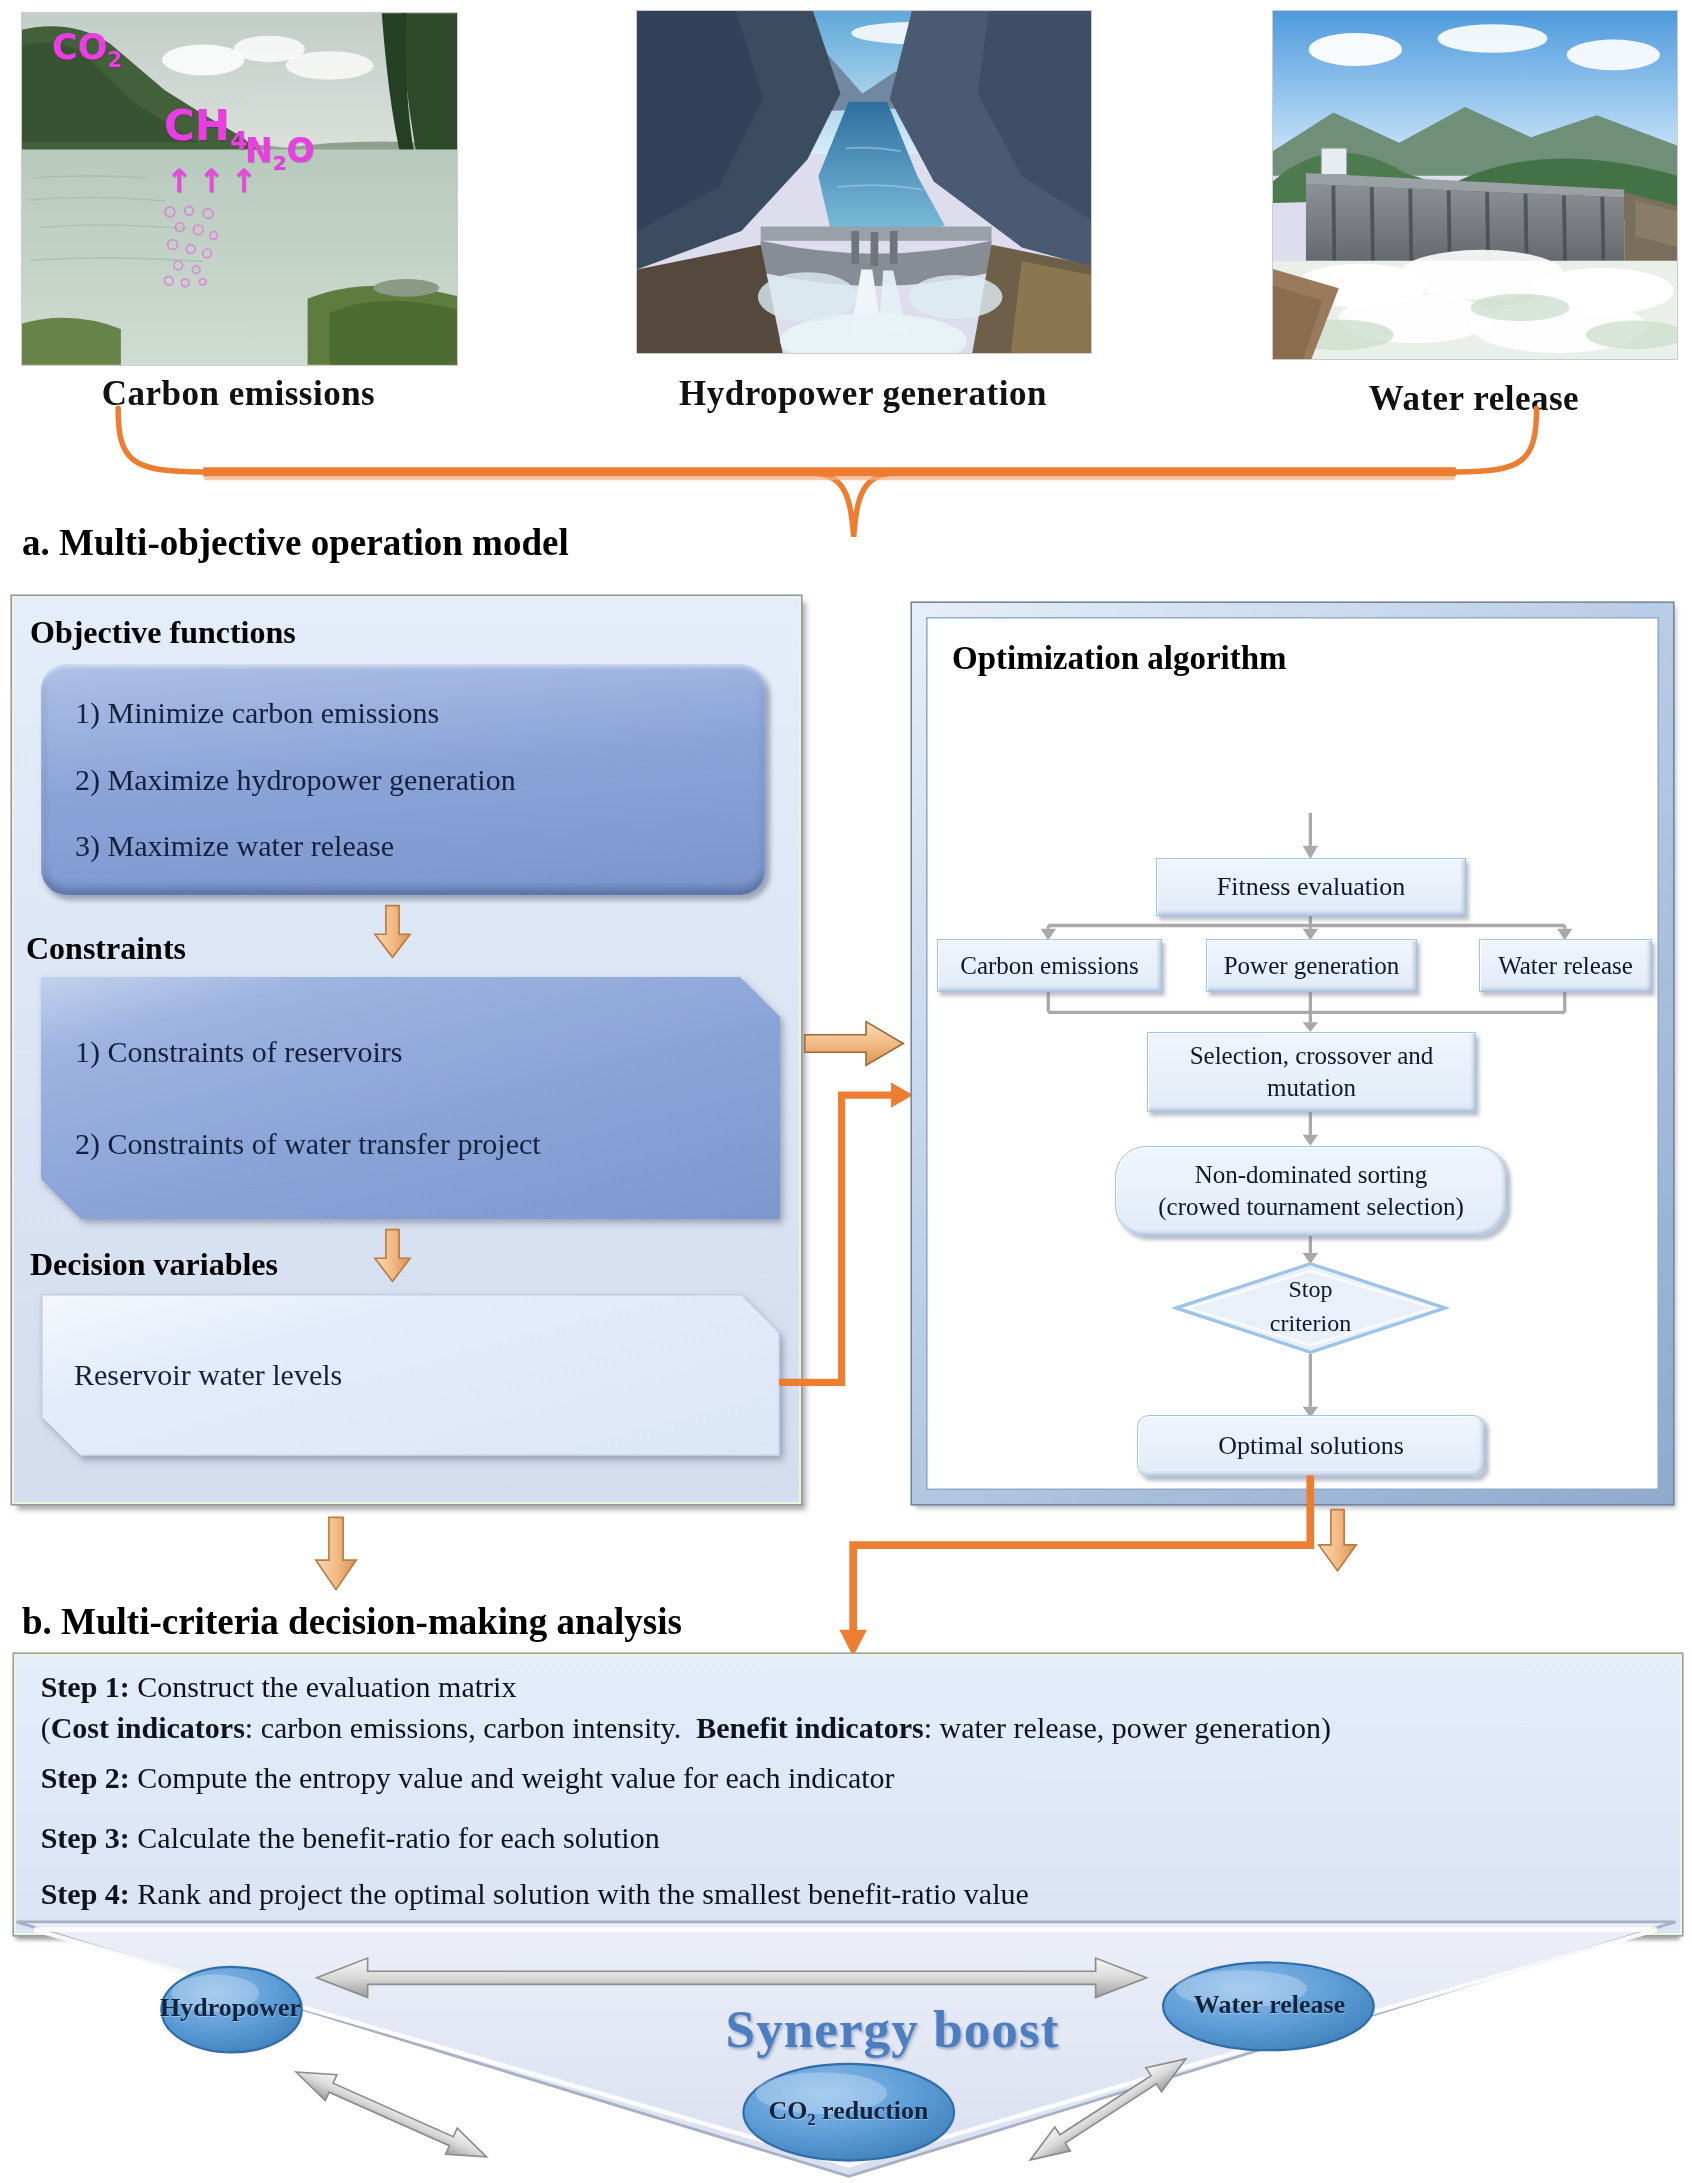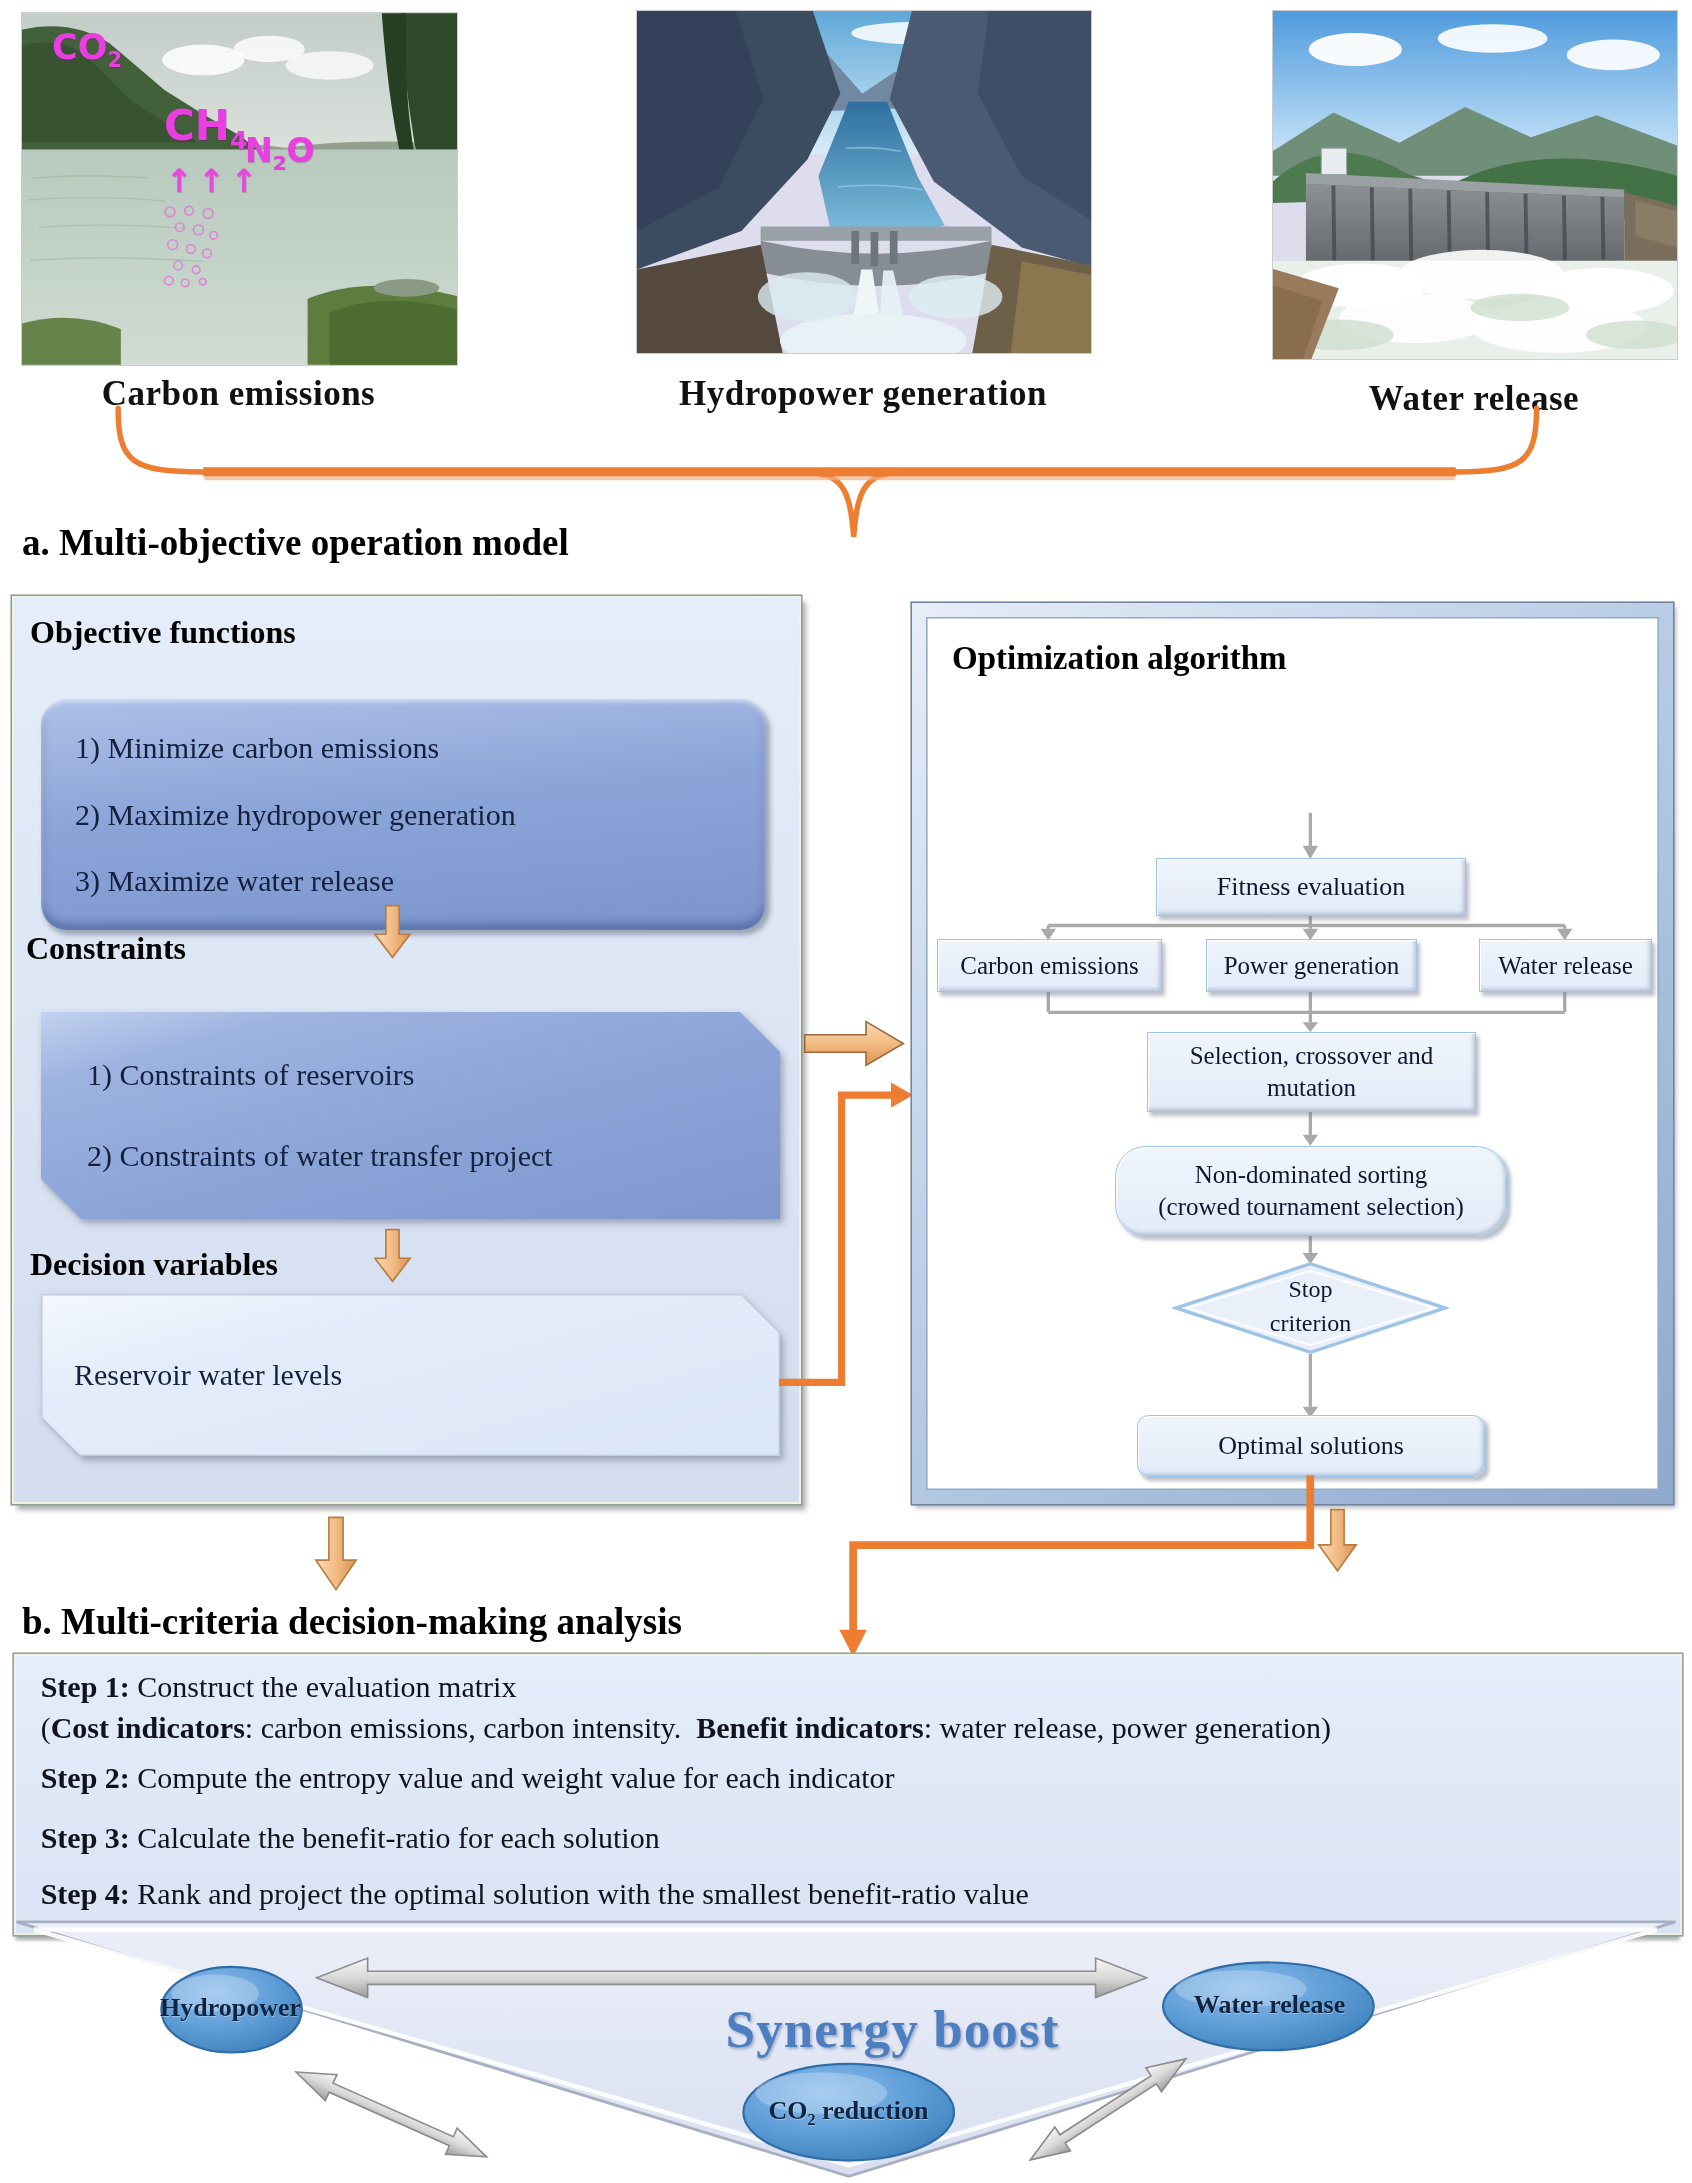--- a/index.html
+++ b/index.html
@@ -17,21 +17,21 @@
   .panel-left{background:linear-gradient(180deg,#e4edf9 0%,#d9e3f3 60%,#d3ddee 100%);
               border:2.2px solid #edf3e3;box-shadow:0 0 0 1.6px #939d93,5px 6px 5px rgba(95,100,112,.5);}
   .bluebox{background:linear-gradient(175deg,#aec0e7 0%,#8ba4d8 45%,#7b95cc 100%);
            border-radius:26px;color:#14213d;
            box-shadow:inset 0 2.7px 4.4px rgba(255,255,255,.55),inset 0 -6.6px 8.8px rgba(30,50,100,.38),3.8px 5px 5.5px rgba(90,100,120,.5);}
   .shadow-wrap{filter:drop-shadow(3.8px 4.4px 3.8px rgba(90,100,120,.5));}
   .snip{clip-path:polygon(0 0,calc(100% - 40px) 0,100% 40px,100% 100%,40px 100%,0 calc(100% - 40px));}
   .snip-blue{background:linear-gradient(165deg,#c2d1ee 0%,#9db3e0 18%,#8ba4d8 55%,#7e97cd 100%);color:#14213d;}
   .snip-light{background:linear-gradient(165deg,#f4f8fd 0%,#e3ecfa 30%,#dbe6f7 100%);color:#14213d;
               box-shadow:inset 0 0 0 1.6px #c3cfdf;}
-  .boxtext{display:flex;flex-direction:column;justify-content:space-evenly;margin-top:35px;}
+  .boxtext{display:flex;flex-direction:column;justify-content:space-evenly;}
   .boxtext .line{font-size:30px;padding-left:34px;color:#14213d;}
   
   .panel-right-outer{background:linear-gradient(135deg,#e6eef8 0%,#b9cde6 45%,#8fa9cc 100%);
                      box-shadow:0 0 0 1.6px #72879f,3.3px 4.4px 4.4px rgba(100,108,122,.45);}
   .panel-right-inner{position:absolute;left:14.3px;top:14.3px;right:14.3px;bottom:14.3px;background:#ffffff;
                      box-shadow:inset 0 0 0 1.6px #93abc9;}
   .fbox{background:linear-gradient(180deg,#f0f5fc 0%,#e2ebf8 100%);border:1.6px solid #9dc3e6;
         box-shadow:3.3px 3.8px 3.8px rgba(120,130,150,.5),inset 1.1px 1.1px 0 #ffffff,inset -2.2px -2.2px 3.8px rgba(120,140,170,.4);
         display:flex;flex-direction:column;align-items:center;justify-content:center;color:#0d1830;text-align:center;}
   .fbox .t{font-size:25px;line-height:1.28;}
@@ -252,21 +252,21 @@
         </linearGradient>
       </defs>
     <path d="M25 3 h24 v52 h20 L37 97 L5 55 h20 Z" fill="url(#tanv)" stroke="#b97c42" stroke-width="3"></path>
   </svg>
 
   <div class="abs h-panel" style="left:26px;top:930px;">
     <span>Constraints</span>
   </div>
 
   <div class="abs shadow-wrap" style="left:41px;top:977px;width:739px;height:242px;">
-    <div class="snip snip-blue boxtext" style="position:absolute;inset:0;padding-left:12px;">
+    <div class="snip snip-blue boxtext" style="position:absolute;inset:0;">
       <div class="line">1) Constraints of reservoirs</div>
       <div class="line">2) Constraints of water transfer project</div>
     </div>
   </div>
 
   <svg class="abs" style="left:372px;top:1228px;" width="41" height="55" viewBox="0 0 74 100">
     <path d="M25 3 h24 v52 h20 L37 97 L5 55 h20 Z" fill="url(#tanv)" stroke="#b97c42" stroke-width="3"></path>
   </svg>
 
   <div class="abs h-panel" style="left:30px;top:1246px;">

